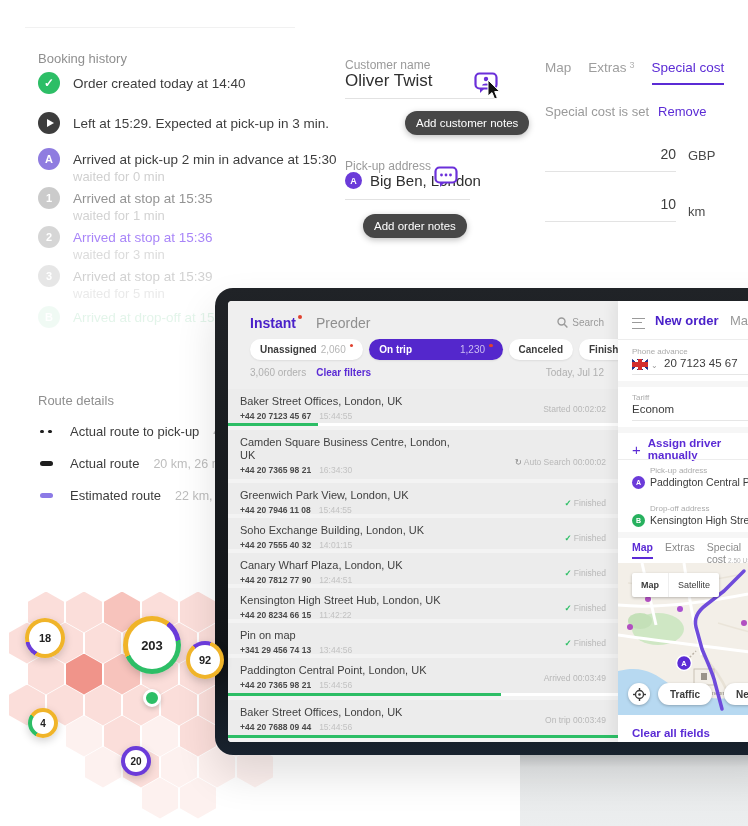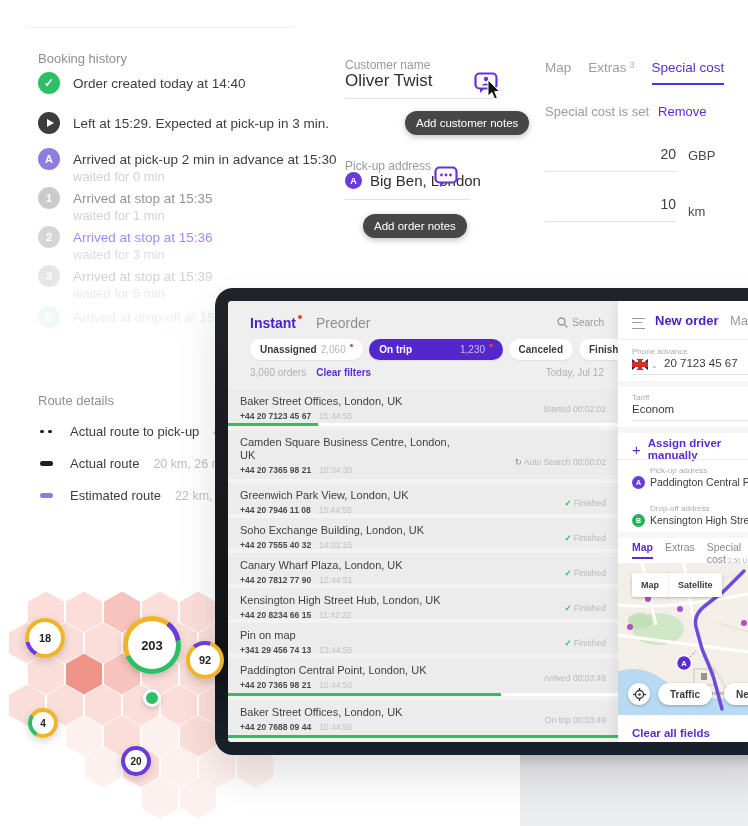--- a/index.html
+++ b/index.html
@@ -126,21 +126,21 @@
   .assign .alab{font-size:11.5px;font-weight:bold;}
   .mini-mk{width:13px;height:13px;border-radius:50%;color:#fff;font-size:7px;font-weight:bold;
     display:flex;align-items:center;justify-content:center;position:absolute;left:14px;}
   .ftabs{position:absolute;left:14px;top:240px;display:flex;gap:12px;font-size:10.5px;color:#8a8a8a;align-items:baseline;}
   .ftab-active{color:#5b2bd5;font-weight:bold;padding-bottom:4px;border-bottom:2px solid #5b2bd5;}
   .ftab-sup{font-size:6.5px;color:#b5b5b5;margin-left:2px;}
   .mapbox{position:absolute;left:0;top:262px;width:154px;height:152px;overflow:hidden;}
   .mapctl{position:absolute;left:14px;top:10px;height:24px;background:#fff;border-radius:2px;
     box-shadow:0 1px 3px rgba(0,0,0,.25);display:flex;align-items:center;font-size:9px;z-index:2;}
   .mapctl .c1{padding:0 9px;font-weight:bold;color:#3c3c3c;border-right:1px solid #eee;line-height:24px;}
-  .mapctl .c2{padding:7px 9px;color:#3c3c3c;line-height:24px;font-weight:bold;}
+  .mapctl .c2{padding:7px 9px;color:#3c3c3c;line-height:24px;}
   .mappill{position:absolute;height:22px;border-radius:12px;background:#fff;display:flex;align-items:center;
     padding:0 12px;font-size:10px;font-weight:bold;color:#3c3c3c;box-shadow:0 1px 3px rgba(0,0,0,.25);z-index:2;white-space:nowrap;}
   .locate{position:absolute;left:10px;bottom:10px;width:22px;height:22px;border-radius:50%;background:#fff;
     box-shadow:0 1px 3px rgba(0,0,0,.25);display:flex;align-items:center;justify-content:center;z-index:2;}
   .clearall{position:absolute;left:14px;top:426px;font-size:11.5px;font-weight:bold;color:#5b2bd5;}
 
   .cursor{position:absolute;left:487px;top:80px;z-index:6;}
 </style>
 </head>
 <body>

